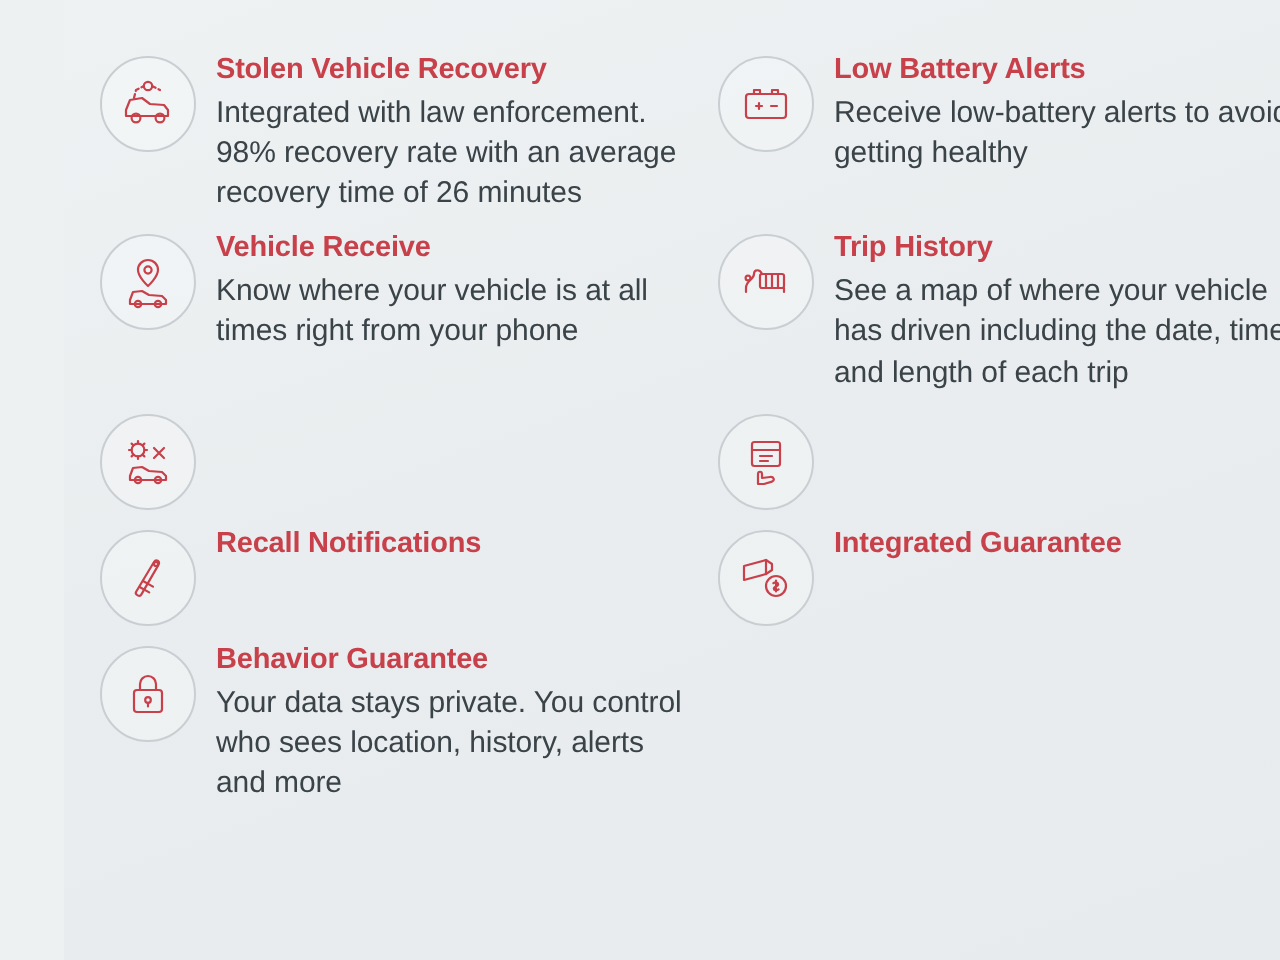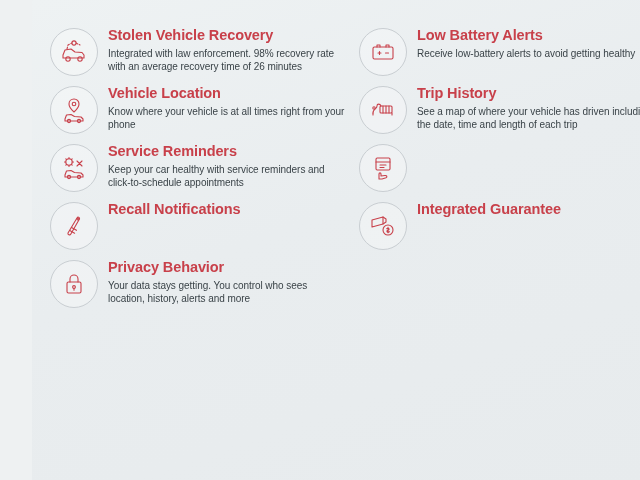--- a/index.html
+++ b/index.html
@@ -56,21 +56,21 @@
   .feature-title {
     color: #c8404a;
     font-size: 14.5px;
     font-weight: bold;
     line-height: 1.15;
     margin: 0 0 3px 0;
     letter-spacing: -0.1px;
   }
   .feature-desc {
     color: #3a4348;
-    font-size: 10px;
+    font-size: 15px;
     line-height: 1.35;
     margin: 0;
     letter-spacing: -0.05px;
   }
 </style>
 </head>
 <body>
 
 <div class="page">
   <div class="grid">
@@ -112,21 +112,21 @@
       <div class="icon-wrap">
         <svg width="30" height="30" viewBox="0 0 30 30" fill="none" stroke="#c8404a" stroke-width="1.1" stroke-linecap="round" stroke-linejoin="round">
           <path d="M15 4 C12.2 4 10 6.2 10 9 C10 12.5 15 17 15 17 C15 17 20 12.5 20 9 C20 6.2 17.8 4 15 4 Z"></path>
           <circle cx="15" cy="9" r="1.8"></circle>
           <path d="M6 24 L7.5 20 L12 19.5 L15.5 21.5 L22 22 L24 24 L24 26 L6 26 Z"></path>
           <circle cx="10" cy="26" r="1.6"></circle>
           <circle cx="20" cy="26" r="1.6"></circle>
         </svg>
       </div>
       <div class="text-col">
-        <p class="feature-title">Vehicle Location</p>
+        <p class="feature-title">Vehicle Receive</p>
         <p class="feature-desc">Know where your vehicle is at all times right from your phone</p>
       </div>
     </div>
 
     <div class="feature">
       <div class="icon-wrap">
         <svg width="30" height="30" viewBox="0 0 30 30" fill="none" stroke="#c8404a" stroke-width="1.1" stroke-linecap="round" stroke-linejoin="round">
           <path d="M5 18 C5 14 9 14 9 11 C9 8.5 12 8.5 13 11"></path>
           <rect x="12" y="11" width="12" height="7" rx="1"></rect>
           <path d="M15 11 L15 18 M18 11 L18 18 M21 11 L21 18"></path>
@@ -144,24 +144,20 @@
       <div class="icon-wrap">
         <svg width="30" height="30" viewBox="0 0 30 30" fill="none" stroke="#c8404a" stroke-width="1.1" stroke-linecap="round" stroke-linejoin="round">
           <circle cx="10" cy="9" r="3.2"></circle>
           <path d="M10 4.5 L10 5.8 M10 12.2 L10 13.5 M5.5 9 L6.8 9 M13.2 9 L14.5 9 M6.8 5.8 L7.7 6.7 M12.3 11.3 L13.2 12.2 M13.2 5.8 L12.3 6.7 M7.7 11.3 L6.8 12.2"></path>
           <path d="M6 22 L7.5 18 L12 17.5 L15.5 19.5 L22 20 L24 22 L24 24 L6 24 Z"></path>
           <circle cx="10" cy="24" r="1.6"></circle>
           <circle cx="20" cy="24" r="1.6"></circle>
           <path d="M18 8 L23 13 M23 8 L18 13"></path>
         </svg>
       </div>
-      <div class="text-col">
-        <p class="feature-title">Service Reminders</p>
-        <p class="feature-desc">Keep your car healthy with service reminders and click-to-schedule appointments</p>
-      </div>
     </div>
 
     <div class="feature">
       <div class="icon-wrap">
         <svg width="30" height="30" viewBox="0 0 30 30" fill="none" stroke="#c8404a" stroke-width="1.1" stroke-linecap="round" stroke-linejoin="round">
           <rect x="8" y="5" width="14" height="12" rx="1.2"></rect>
           <path d="M8 9 L22 9"></path>
           <path d="M12 12 L18 12 M12 14.5 L16 14.5"></path>
           <path d="M11 26 L11 21 C11 19.5 13 19.5 13 21 L13 23 L17 22.5 C19 22.3 19.5 24 18 24.8 L14 26 Z"></path>
         </svg>
@@ -202,19 +198,19 @@
     <div class="feature">
       <div class="icon-wrap">
         <svg width="30" height="30" viewBox="0 0 30 30" fill="none" stroke="#c8404a" stroke-width="1.1" stroke-linecap="round" stroke-linejoin="round">
           <rect x="8" y="13" width="14" height="11" rx="1.5"></rect>
           <path d="M11 13 L11 10 C11 7.8 12.8 6 15 6 C17.2 6 19 7.8 19 10 L19 13"></path>
           <circle cx="15" cy="18" r="1.4"></circle>
           <path d="M15 19.4 L15 21.2"></path>
         </svg>
       </div>
       <div class="text-col">
-        <p class="feature-title">Privacy Behavior</p>
-        <p class="feature-desc">Your data stays getting. You control who sees location, history, alerts and more</p>
+        <p class="feature-title">Behavior Guarantee</p>
+        <p class="feature-desc">Your data stays private. You control who sees location, history, alerts and more</p>
       </div>
     </div>
 
   </div>
 </div>
 
 </body></html>

